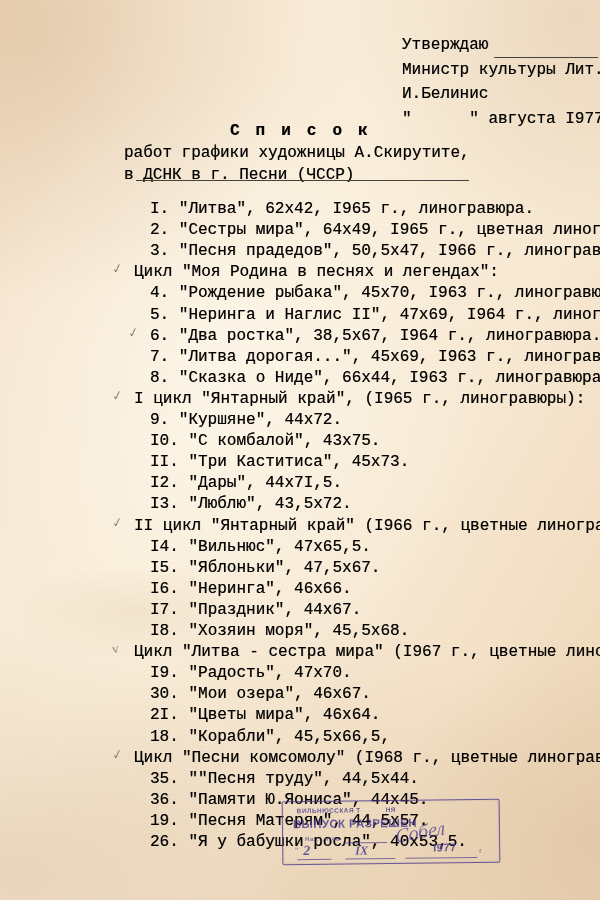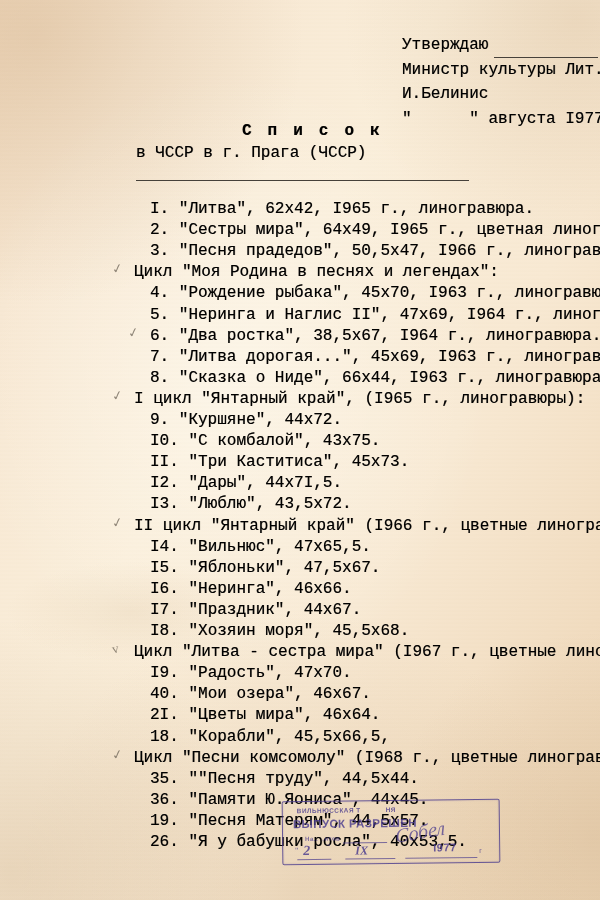--- a/index.html
+++ b/index.html
@@ -68,21 +68,21 @@
     display: inline-block;
     height: 0;
     border-bottom: 1.6px solid #46413a;
     margin-bottom: 3px;
   }
   .rule.r1 { width: 104px; }
 
   
   #title-block {
     position: absolute;
-    left: 136px;
+    left: 124px;
     top: 122px;
     z-index: 3;
     text-align: left;
   }
   #title-block .tline { position: static; display: block; margin-bottom: 4px; }
   .doc-title {
     letter-spacing: 3.2px;
     margin-left: 106px !important;
     font-weight: 700;
   }
@@ -199,21 +199,22 @@
       <span class="tline">Утверждаю</span>
       <span class="rule r1"></span>
     </div>
     <div class="tline">Министр культуры Лит. ССР</div>
     <div class="tline">И.Белинис</div>
     <div class="tline">"      " августа I977 г.</div>
   </div>
 
   <div id="title-block">
     <div class="tline doc-title">С п и с о к</div>
-    <div class="tline">в ЧССР в г. Прага (ЧССР)</div>
+    <div class="tline">работ графики художницы А.Скирутите,</div>
+    <div class="tline">в ДСНК в г. Песни (ЧССР)</div>
   </div>
   <div class="title-underline"></div>
 
   <div id="list">
       <div class="row item" style="top: 200px;"><span>I.</span> <span>"Литва", 62x42, I965 г., линогравюра.</span></div>
       <div class="row item" style="top: 221.1px;"><span>2.</span> <span>"Сестры мира", 64x49, I965 г., цветная линогравюра.</span></div>
       <div class="row item" style="top: 242.2px;"><span>3.</span> <span>"Песня прадедов", 50,5x47, I966 г., линогравюра.</span></div>
       <div class="row cycle" style="top: 263.3px;"><span>Цикл "Моя Родина в песнях и легендах":</span></div>
       <div class="pencil" style="top: 261.3px; left: 112px;">✓</div>
       <div class="row item" style="top: 284.4px;"><span>4.</span> <span>"Рождение рыбака", 45x70, I963 г., линогравюра.</span></div>
@@ -232,21 +233,21 @@
       <div class="row cycle" style="top: 516.5px;"><span>II цикл "Янтарный край" (I966 г., цветные линогравюры):</span></div>
       <div class="pencil" style="top: 514.5px; left: 112px;">✓</div>
       <div class="row item" style="top: 537.6px;"><span>I4.</span> <span>"Вильнюс", 47x65,5.</span></div>
       <div class="row item" style="top: 558.7px;"><span>I5.</span> <span>"Яблоньки", 47,5x67.</span></div>
       <div class="row item" style="top: 579.8px;"><span>I6.</span> <span>"Неринга", 46x66.</span></div>
       <div class="row item" style="top: 600.9px;"><span>I7.</span> <span>"Праздник", 44x67.</span></div>
       <div class="row item" style="top: 622px;"><span>I8.</span> <span>"Хозяин моря", 45,5x68.</span></div>
       <div class="row cycle" style="top: 643.1px;"><span>Цикл "Литва - сестра мира" (I967 г., цветные линогравюры):</span></div>
       <div class="pencil" style="top: 641.1px; left: 112px;">ᴠ</div>
       <div class="row item" style="top: 664.2px;"><span>I9.</span> <span>"Радость", 47x70.</span></div>
-      <div class="row item" style="top: 685.3px;"><span>40.</span> <span>"Мои озера", 46x67.</span></div>
+      <div class="row item" style="top: 685.3px;"><span>30.</span> <span>"Мои озера", 46x67.</span></div>
       <div class="row item" style="top: 706.4px;"><span>2I.</span> <span>"Цветы мира", 46x64.</span></div>
       <div class="row item" style="top: 727.5px;"><span>18.</span> <span>"Корабли", 45,5x66,5,</span></div>
       <div class="row cycle" style="top: 748.6px;"><span>Цикл "Песни комсомолу" (I968 г., цветные линогравюры):</span></div>
       <div class="pencil" style="top: 746.6px; left: 112px;">✓</div>
       <div class="row item" style="top: 769.7px;"><span>35.</span> <span>""Песня труду", 44,5x44.</span></div>
       <div class="row item" style="top: 790.8px;"><span>36.</span> <span>"Памяти Ю.Яониса", 44x45.</span></div>
       <div class="row item" style="top: 811.9px;"><span>19.</span> <span>"Песня Матерям", 44,5x57.</span></div>
       <div class="row item" style="top: 833px;"><span>26.</span> <span>"Я у бабушки росла", 40x53,5.</span></div>
     </div>
 

